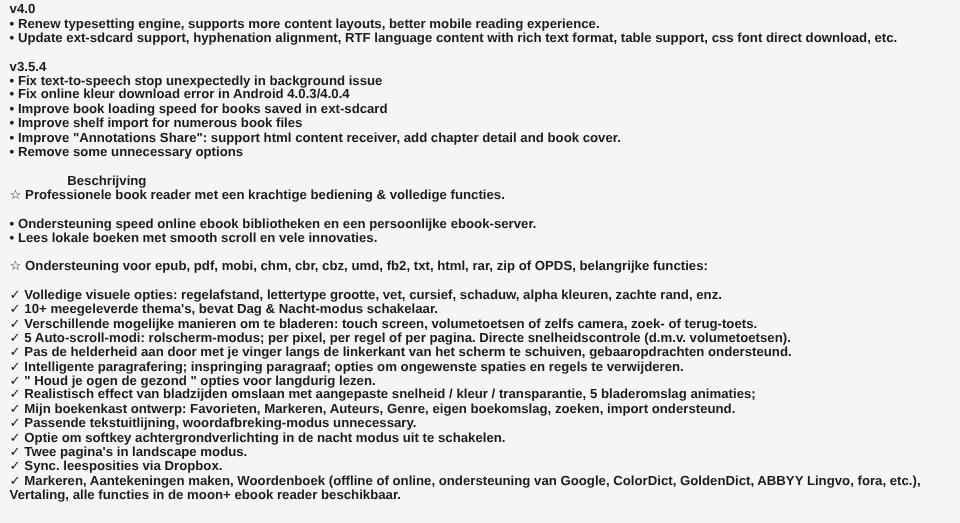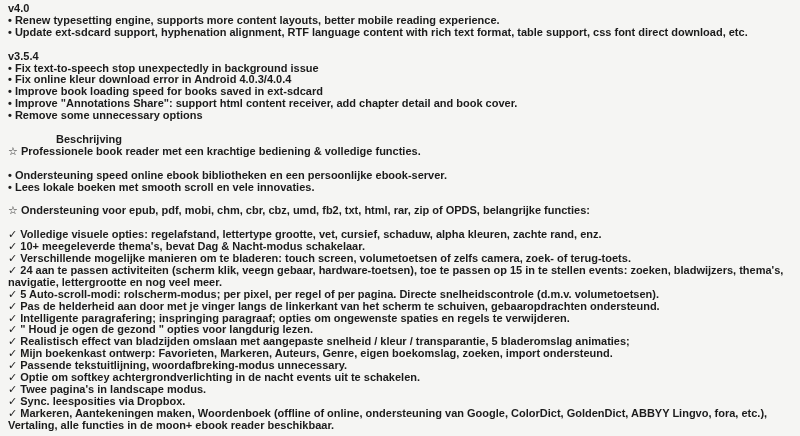--- a/index.html
+++ b/index.html
@@ -39,40 +39,40 @@
 <div class="doc">
   <div>
       <div class="line plain">v4.0</div>
       <div class="line bullet">• Renew typesetting engine, supports more content layouts, better mobile reading experience.</div>
       <div class="line bullet">• Update ext-sdcard support, hyphenation alignment, RTF language content with rich text format, table support, css font direct download, etc.</div>
       <div class="line blank">&nbsp;</div>
       <div class="line plain">v3.5.4</div>
       <div class="line bullet">• Fix text-to-speech stop unexpectedly in background issue</div>
       <div class="line bullet">• Fix online kleur download error in Android 4.0.3/4.0.4</div>
       <div class="line bullet">• Improve book loading speed for books saved in ext-sdcard</div>
+      <div class="line bullet">• Improve shelf import for numerous book files</div>
       <div class="line bullet">• Improve "Annotations Share": support html content receiver, add chapter detail and book cover.</div>
       <div class="line bullet">• Remove some unnecessary options</div>
       <div class="line blank">&nbsp;</div>
       <div class="line heading">Beschrijving</div>
       <div class="line star">☆ Professionele book reader met een krachtige bediening &amp; volledige functies.</div>
       <div class="line blank">&nbsp;</div>
       <div class="line bullet">• Ondersteuning speed online ebook bibliotheken en een persoonlijke ebook-server.</div>
       <div class="line bullet">• Lees lokale boeken met smooth scroll en vele innovaties.</div>
       <div class="line blank">&nbsp;</div>
       <div class="line star">☆ Ondersteuning voor epub, pdf, mobi, chm, cbr, cbz, umd, fb2, txt, html, rar, zip of OPDS, belangrijke functies:</div>
       <div class="line blank">&nbsp;</div>
       <div class="line check">✓ Volledige visuele opties: regelafstand, lettertype grootte, vet, cursief, schaduw, alpha kleuren, zachte rand, enz.</div>
       <div class="line check">✓ 10+ meegeleverde thema's, bevat Dag &amp; Nacht-modus schakelaar.</div>
       <div class="line check">✓ Verschillende mogelijke manieren om te bladeren: touch screen, volumetoetsen of zelfs camera, zoek- of terug-toets.</div>
-      <div class="line check">✓ 24 aan te passen activiteiten (scherm klik, veegn gebaar, hardware-toetsen), toe te passen op 15 in te stellen events: zoeken, bladwijzers, thema's, navigatie, lettergrootte en nog veel meer.</div>
       <div class="line check">✓ 5 Auto-scroll-modi: rolscherm-modus; per pixel, per regel of per pagina. Directe snelheidscontrole (d.m.v. volumetoetsen).</div>
       <div class="line check">✓ Pas de helderheid aan door met je vinger langs de linkerkant van het scherm te schuiven, gebaaropdrachten ondersteund.</div>
       <div class="line check">✓ Intelligente paragrafering; inspringing paragraaf; opties om ongewenste spaties en regels te verwijderen.</div>
       <div class="line check">✓ " Houd je ogen de gezond " opties voor langdurig lezen.</div>
       <div class="line check">✓ Realistisch effect van bladzijden omslaan met aangepaste snelheid / kleur / transparantie, 5 bladeromslag animaties;</div>
       <div class="line check">✓ Mijn boekenkast ontwerp: Favorieten, Markeren, Auteurs, Genre, eigen boekomslag, zoeken, import ondersteund.</div>
       <div class="line check">✓ Passende tekstuitlijning, woordafbreking-modus unnecessary.</div>
-      <div class="line check">✓ Optie om softkey achtergrondverlichting in de nacht events uit te schakelen.</div>
+      <div class="line check">✓ Optie om softkey achtergrondverlichting in de nacht modus uit te schakelen.</div>
       <div class="line check">✓ Twee pagina's in landscape modus.</div>
       <div class="line check">✓ Sync. leesposities via Dropbox.</div>
       <div class="line check">✓ Markeren, Aantekeningen maken, Woordenboek (offline of online, ondersteuning van Google, ColorDict, GoldenDict, ABBYY Lingvo, fora, etc.), Vertaling, alle functies in de moon+ ebook reader beschikbaar.</div>
     </div>
 </div>
 
 </body></html>

